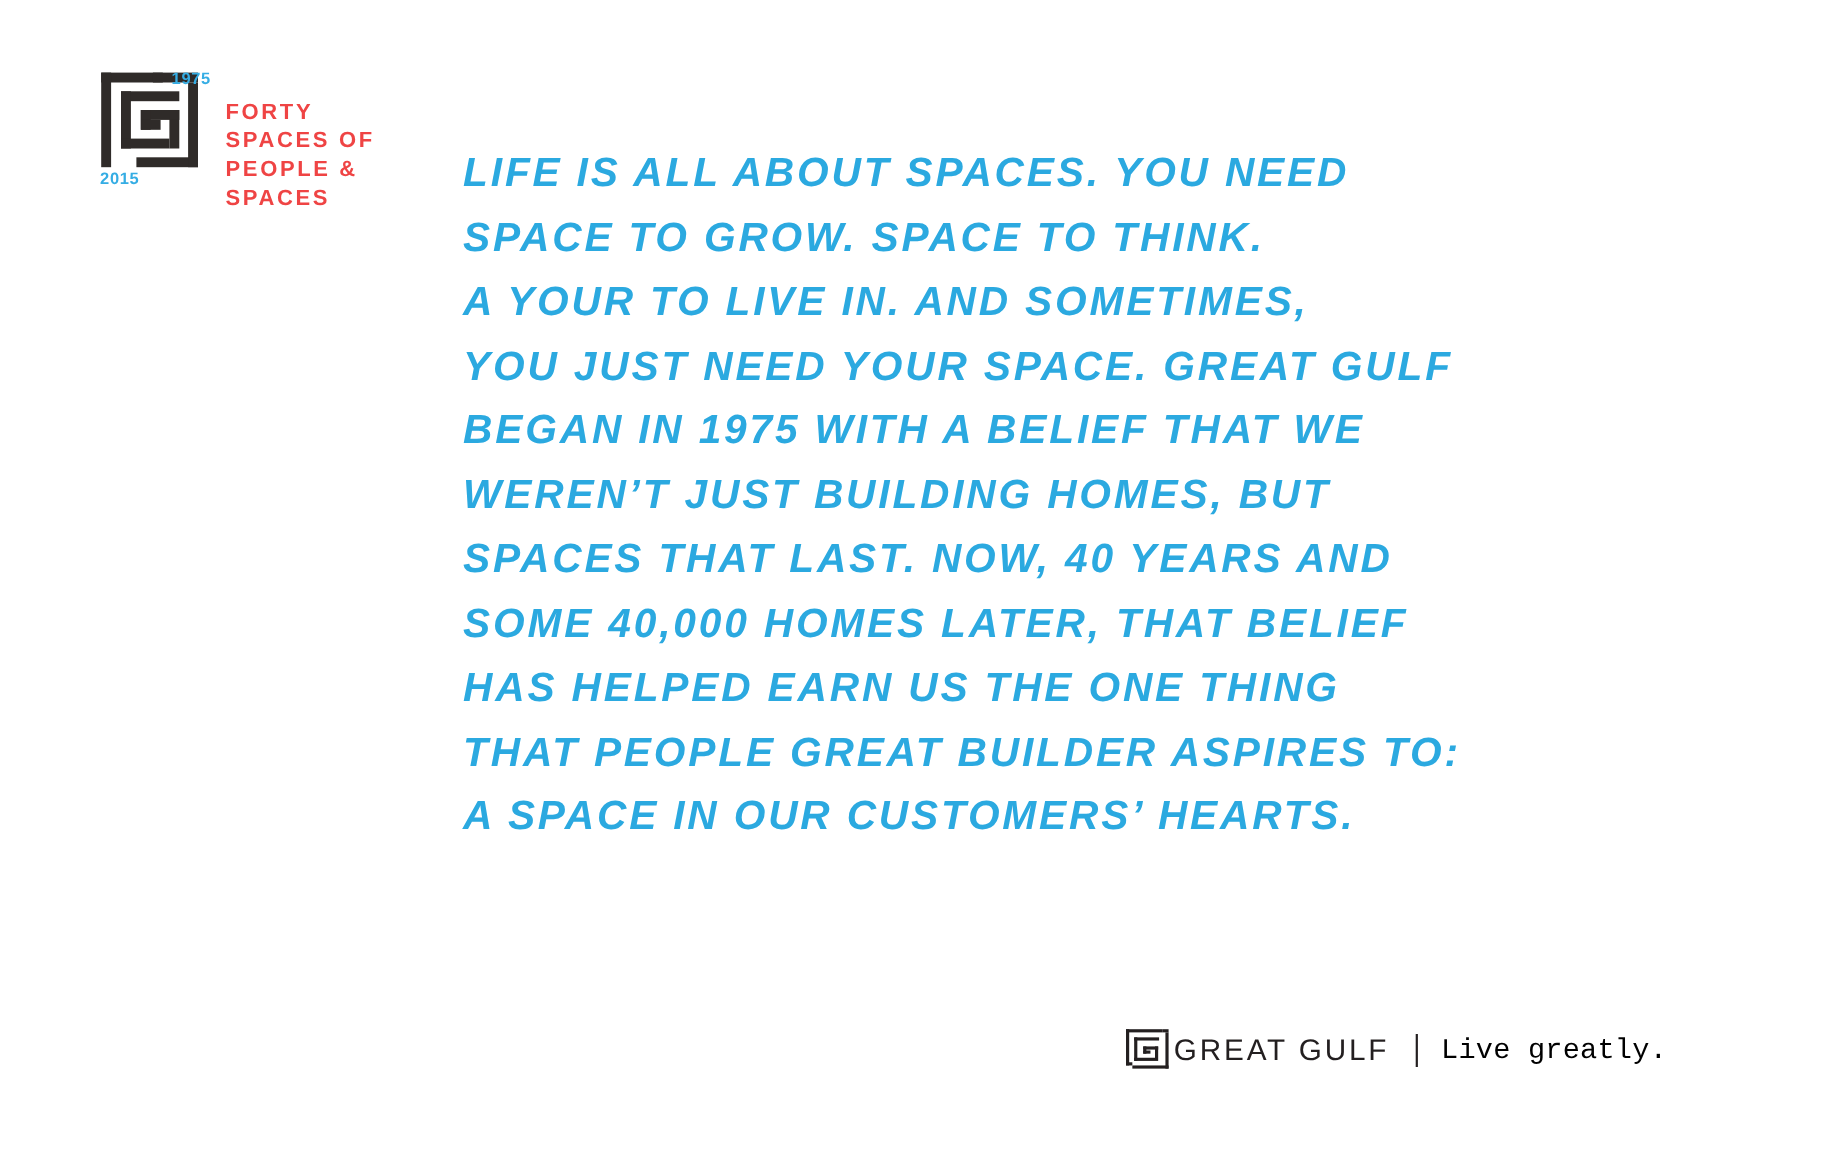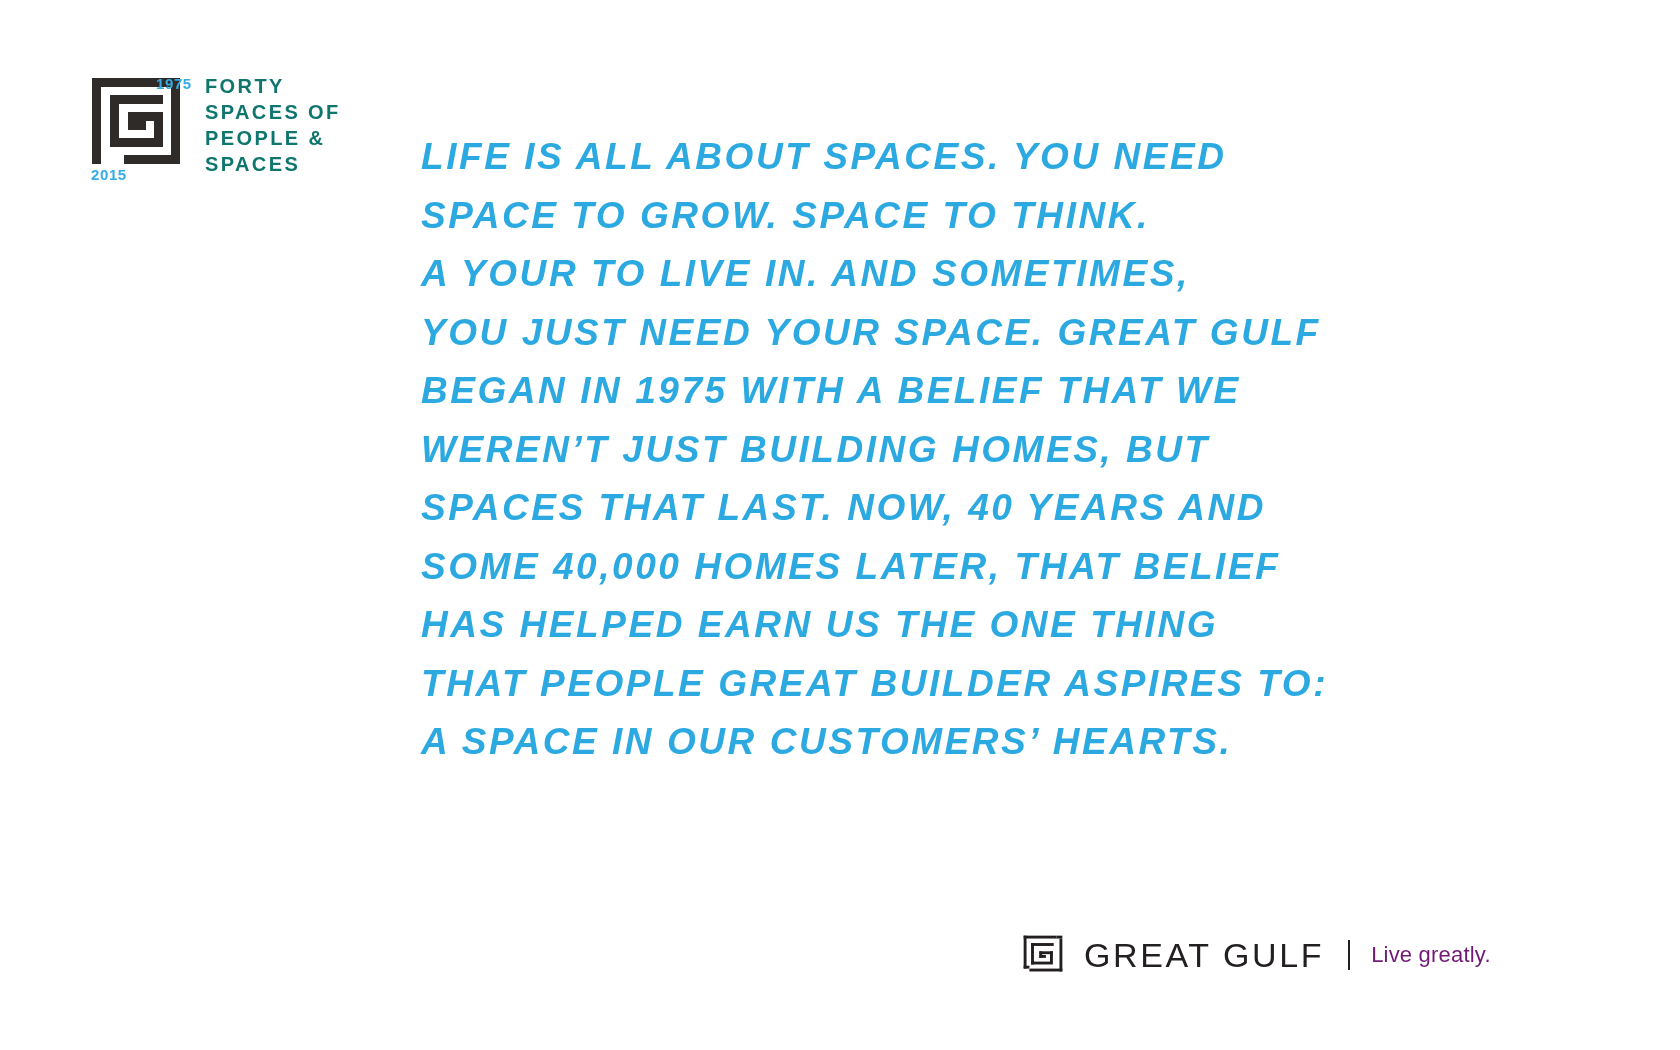--- a/index.html
+++ b/index.html
@@ -31,45 +31,44 @@
     top: 57px;
     display: flex;
     align-items: flex-start;
   }
 
   .anniv-mark {
     position: relative;
     width: 102px;
     height: 112px;
     flex: 0 0 auto;
-    margin-top: 12px;
   }
   .anniv-mark svg { display: block; }
 
   .anniv-year {
     position: absolute;
     font-family: "Liberation Sans", "DejaVu Sans", sans-serif;
     font-size: 15px;
     font-weight: 700;
     letter-spacing: 0.6px;
     color: #35ADE4;
     line-height: 1;
   }
   .anniv-year.top  { left: 70px;  top: 7px; }
   .anniv-year.bot  { left: 5px;  top: 98px; }
 
   .anniv-words {
     margin-left: 17px;
-    margin-top: 16px;
+    margin-top: 32px;
     font-family: "Liberation Sans", "DejaVu Sans", sans-serif;
     font-size: 20px;
     font-weight: 700;
     line-height: 1.30;
     letter-spacing: 2.4px;
-    color: #0f766e;
+    color: #ef4444;
     white-space: nowrap;
   }
   .anniv-words div { display: block; }
 
   
   .copy {
     position: absolute;
     left: 421px;
     top: 128px;
     width: 1050px;
@@ -94,41 +93,41 @@
     align-items: center;
   }
   .brand-mark {
     width: 42px;
     height: 42px;
     flex: 0 0 auto;
   }
   .brand-mark svg { display: block; }
 
   .brand-name {
-    margin-left: 20px;
-    font-family: "Liberation Sans", "DejaVu Sans", sans-serif;
-    font-size: 34px;
+    margin-left: 3px;
+    font-family: "Liberation Sans", "DejaVu Sans", sans-serif;
+    font-size: 27px;
     font-weight: 400;
     letter-spacing: 2.6px;
     color: #231f20;
     white-space: nowrap;
   }
   .brand-divider {
     margin: 0 21px 0 24px;
     width: 2px;
     height: 30px;
     background: #231f20;
     flex: 0 0 auto;
   }
   .brand-tagline {
-    font-family: Liberation Sans, sans-serif;
-    font-size: 22px;
+    font-family: Liberation Mono, monospace;
+    font-size: 26px;
     font-weight: 400;
     letter-spacing: 0.2px;
-    color: #701a75;
+    color: #000000;
     white-space: nowrap;
   }
 </style>
 </head>
 <body>
 
 <div class="page">
 
   <div class="anniv-lockup">
 

